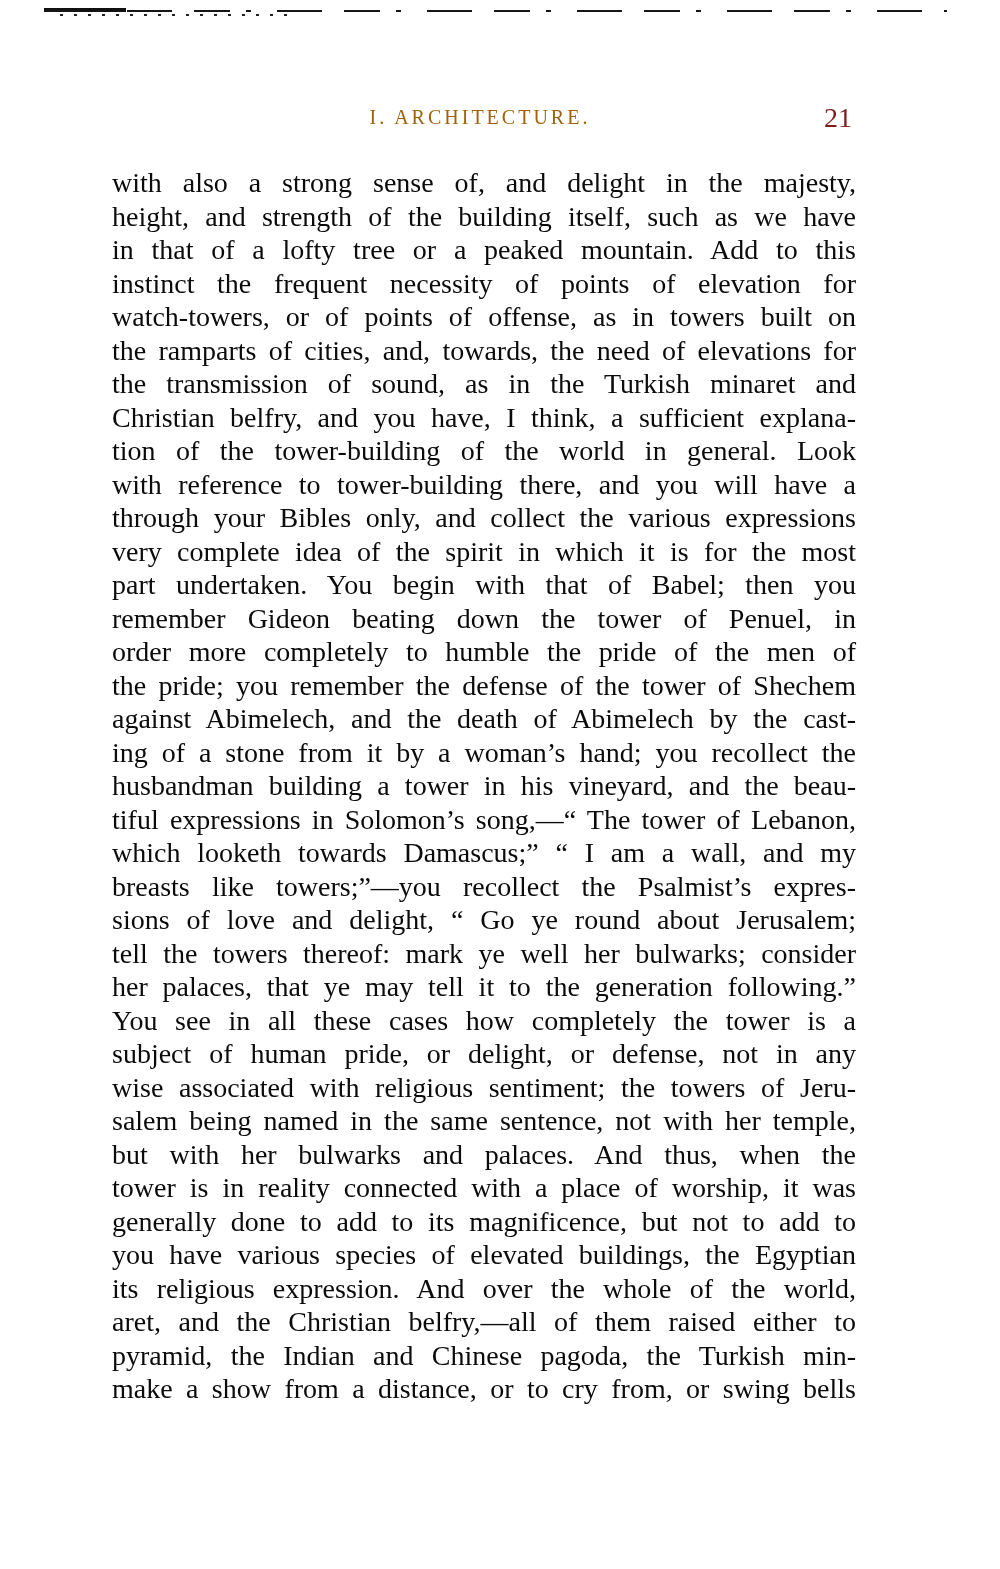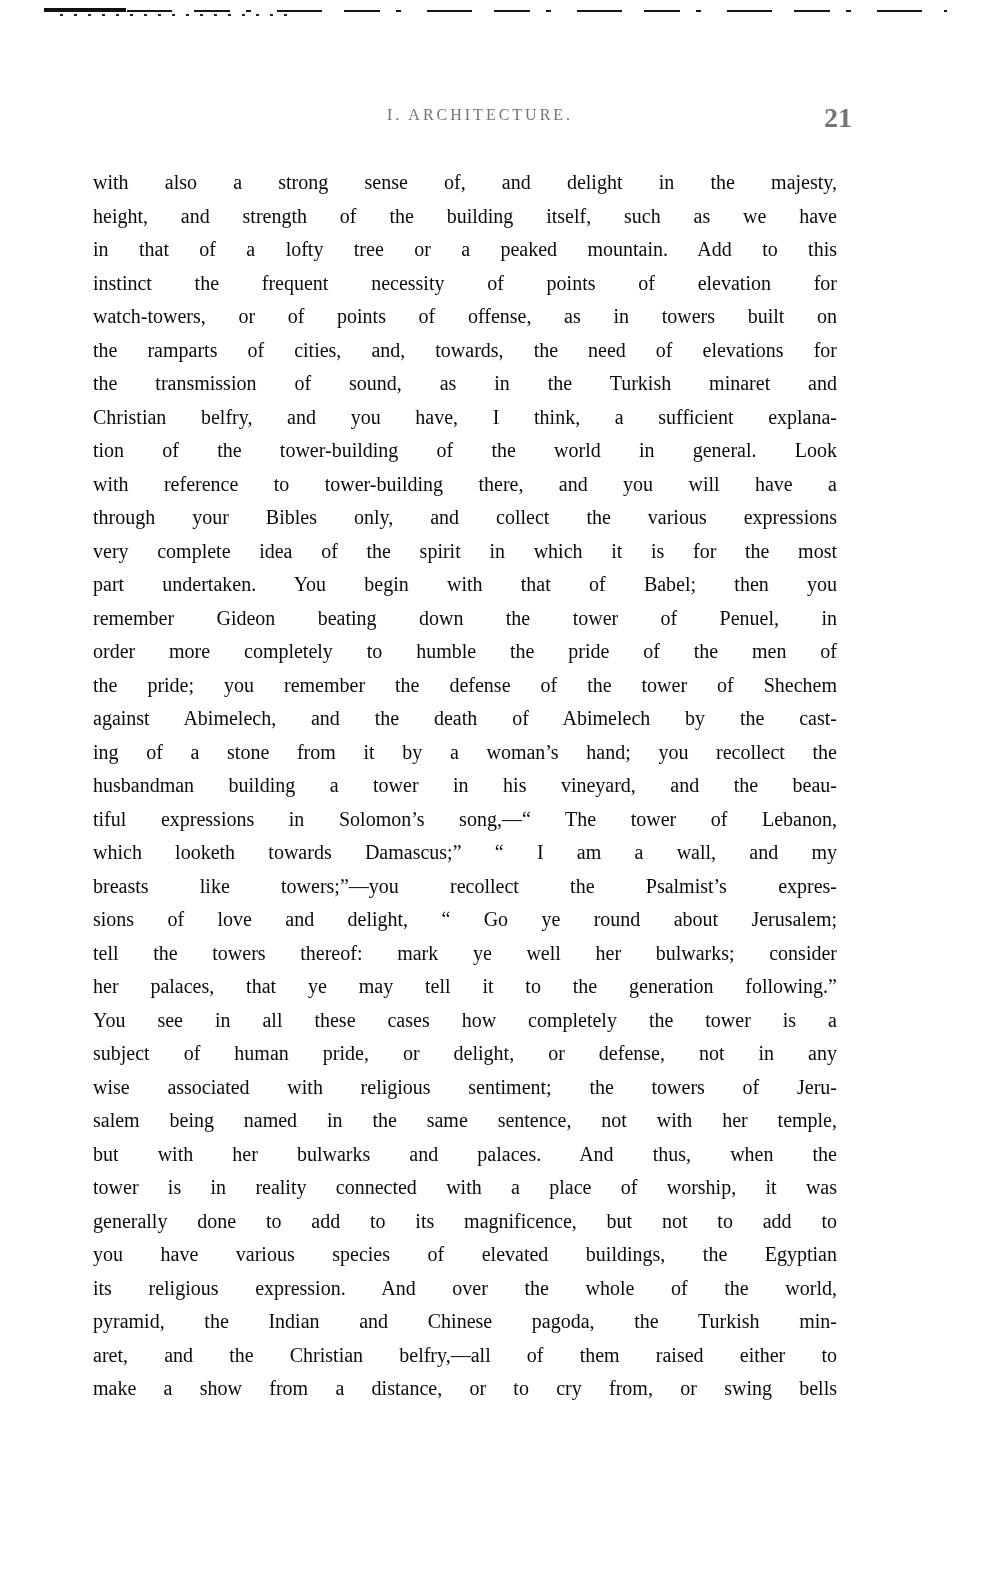--- a/index.html
+++ b/index.html
@@ -42,39 +42,38 @@
   .header {
     position: absolute;
     left: 108px;
     top: 102px;
     width: 744px;
     height: 32px;
   }
   .running-title {
     display: block;
     text-align: center;
-    font-size: 16px;
+    font-size: 20px;
     letter-spacing: 3px;
-    color: #737373;
+    color: #a16207;
     padding-top: 4px;
   }
   .page-number {
     position: absolute;
     right: 0;
     top: 0;
     font-size: 28px;
-    color: #737373;
-    font-weight: bold;
+    color: #7f1d1d;
   }
   .body-text {
     position: absolute;
-    left: 93px;
+    left: 112px;
     top: 166px;
     width: 744px;
-    font-size: 20px;
+    font-size: 28px;
     line-height: 33.5px;
     color: #0b0b0b;
   }
   .body-text .line {
     height: 33.5px;
     text-align: justify;
     text-align-last: justify;
     white-space: normal;
   }
 </style>
@@ -122,18 +121,18 @@
       <div class="line">her palaces, that ye may tell it to the generation following.”</div>
       <div class="line">You see in all these cases how completely the tower is a</div>
       <div class="line">subject of human pride, or delight, or defense, not in any</div>
       <div class="line">wise associated with religious sentiment; the towers of Jeru-</div>
       <div class="line">salem being named in the same sentence, not with her temple,</div>
       <div class="line">but with her bulwarks and palaces. And thus, when the</div>
       <div class="line">tower is in reality connected with a place of worship, it was</div>
       <div class="line">generally done to add to its magnificence, but not to add to</div>
       <div class="line">you have various species of elevated buildings, the Egyptian</div>
       <div class="line">its religious expression. And over the whole of the world,</div>
+      <div class="line">aret, and the Christian belfry,—all of them raised either to</div>
       <div class="line">pyramid, the Indian and Chinese pagoda, the Turkish min-</div>
-      <div class="line">aret, and the Christian belfry,—all of them raised either to</div>
       <div class="line">make a show from a distance, or to cry from, or swing bells</div>
     </div>
 
 </div>
 
 </body></html>

